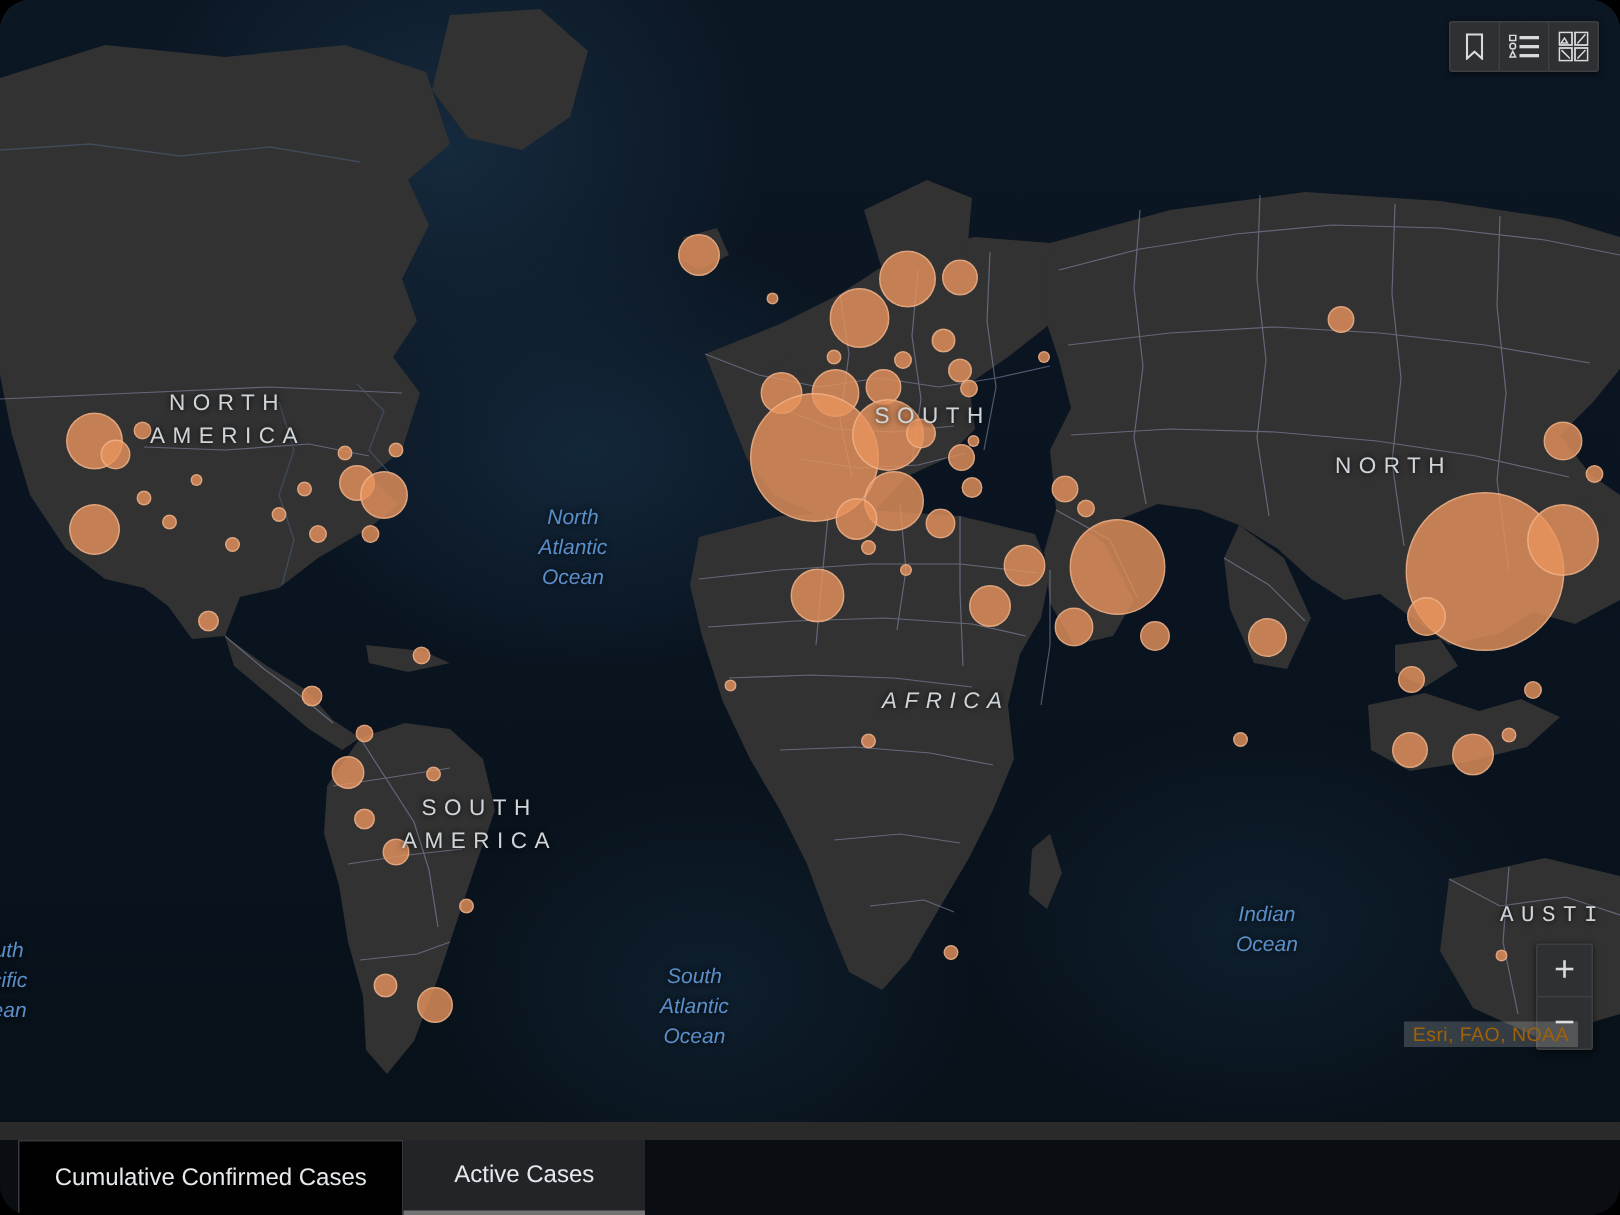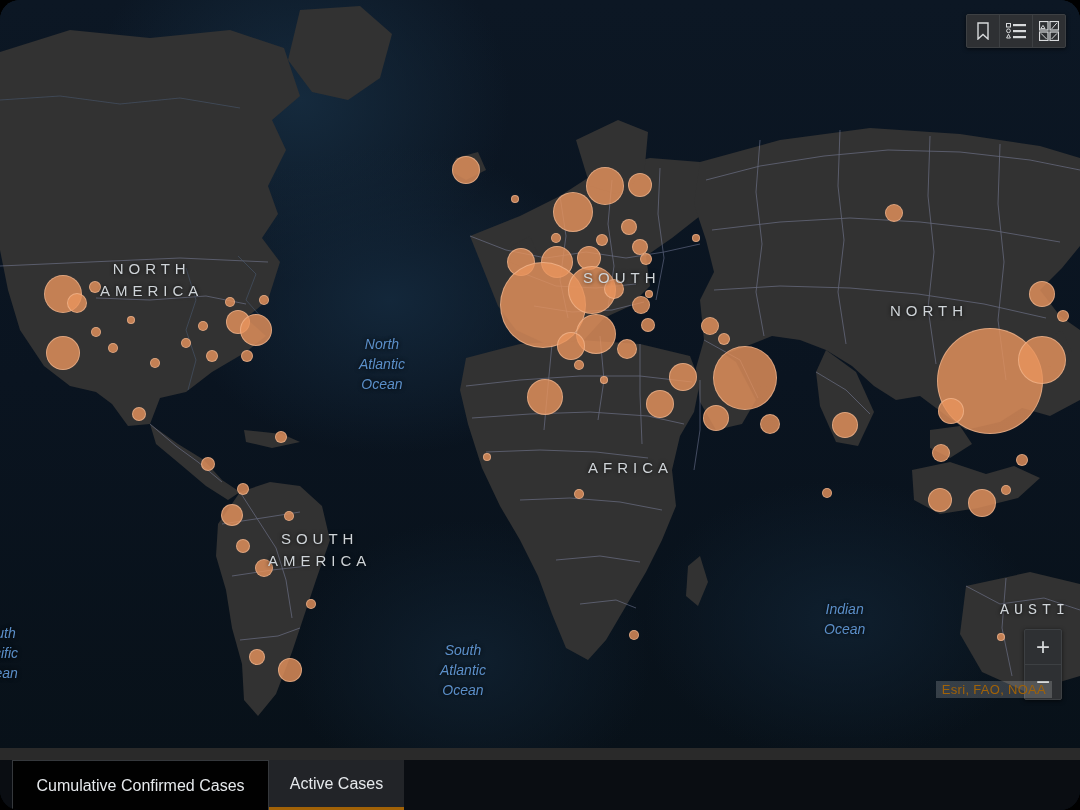--- a/index.html
+++ b/index.html
@@ -63,22 +63,22 @@
   #wm .wmsub{color:rgba(255,255,255,.88);font-size:19px;text-align:right;
              padding-right:6px;font-family:"DejaVu Sans",sans-serif;margin-top:2px;}
 
   
   #tabbar{position:absolute;left:0;bottom:0;width:1080px;height:50px;
           background:#0a0d12;display:flex;align-items:stretch;}
   .tab{display:flex;align-items:center;justify-content:center;
        color:#e6e9ec;font-size:16px;box-sizing:border-box;}
   .tab.t0{margin-left:12px;width:257px;background:#010101;
           border:1px solid #35383c;border-bottom:none;height:50px;}
-  .tab.t1{width:135px;background:#222428;height:50px;
-          border-bottom:3px solid #a16207;}
+  .tab.t1{width:161px;background:#222428;height:50px;
+          border-bottom:3px solid #737373;}
 </style>
 </head>
 <body>
 
 <div id="app">
 
   <div id="map">
     <div class="ocean-bg"></div>
 
     <svg id="land" viewBox="0 0 1080 760">
@@ -266,21 +266,21 @@
           <div>NORTH</div>
           <div>AMERICA</div>
         </div>
         <div class="label continent" style="left: 268px; top: 528px;">
           <div>SOUTH</div>
           <div>AMERICA</div>
         </div>
         <div class="label continent" style="left: 583px; top: 267px;">
           <div>SOUTH</div>
         </div>
-        <div class="label continent" style="left: 588px; top: 457px;">
+        <div class="label continent" style="left: 588px; top: 457px; font-style: italic;">
           <div>AFRICA</div>
         </div>
         <div class="label continent" style="left: 890px; top: 300px;">
           <div>NORTH</div>
         </div>
         <div class="label continent" style="left: 1000px; top: 600px; font-family: Liberation Mono, monospace;">
           <div>AUSTI</div>
         </div>
       </div>
     <div id="ocean-labels">

